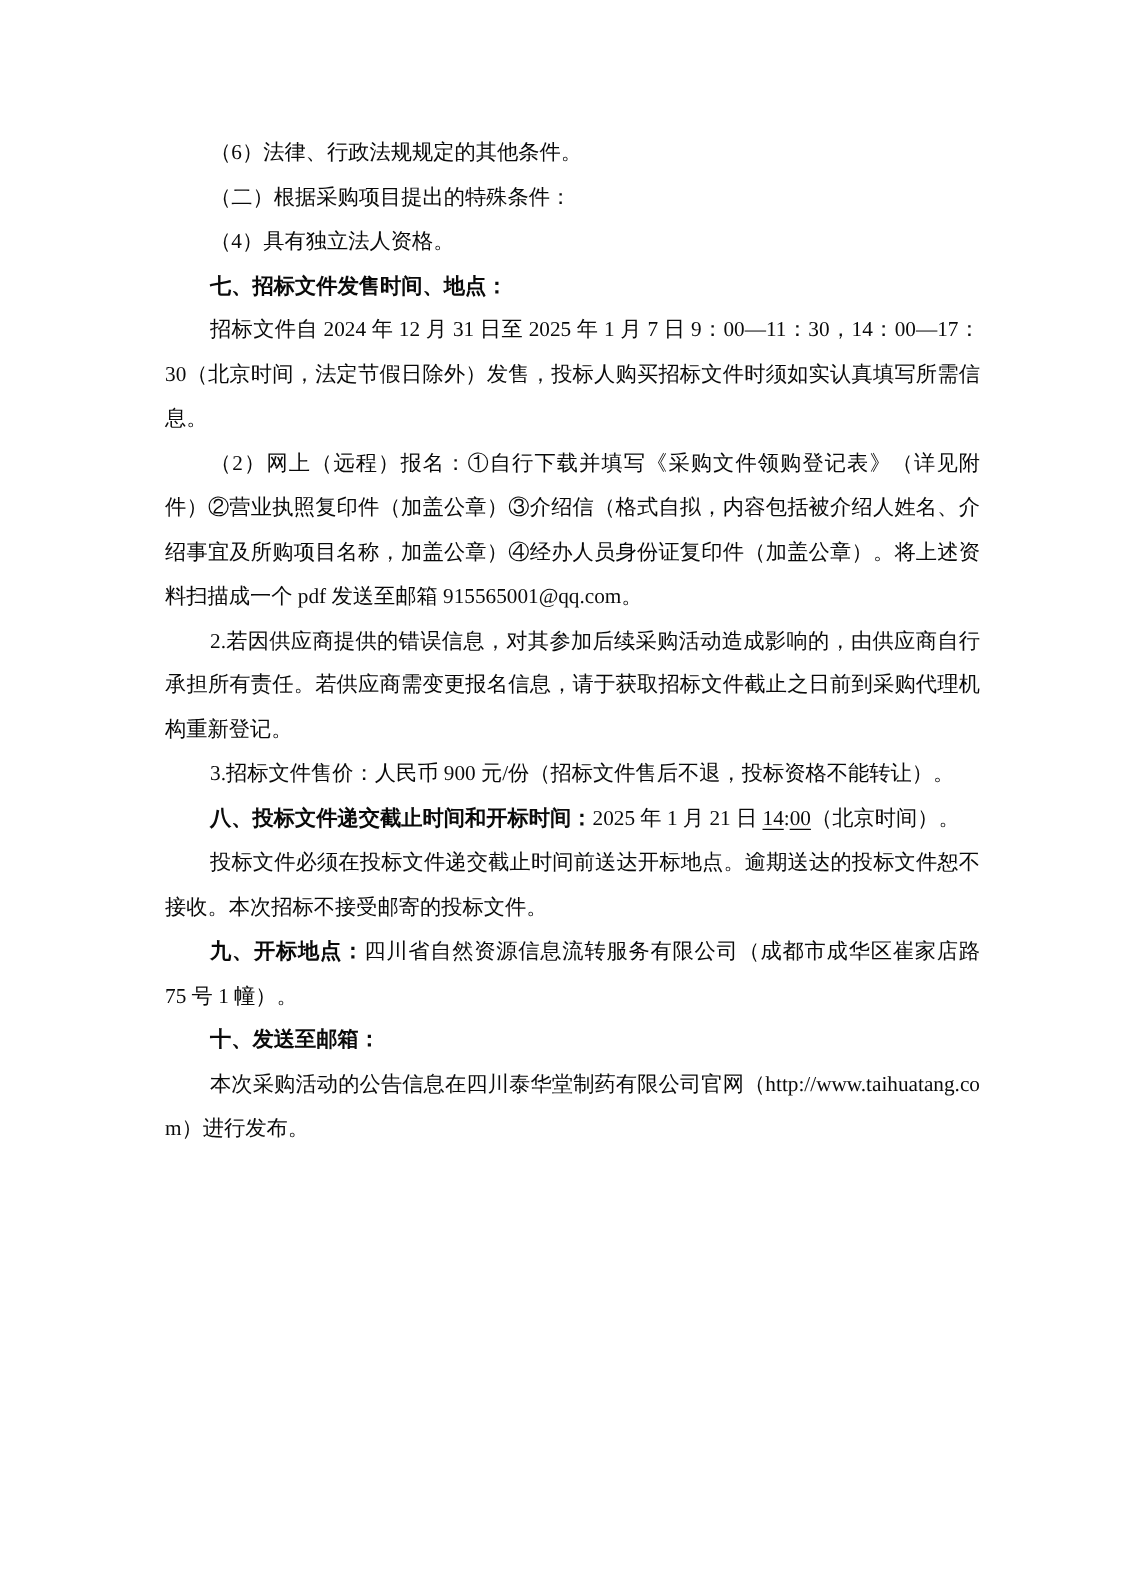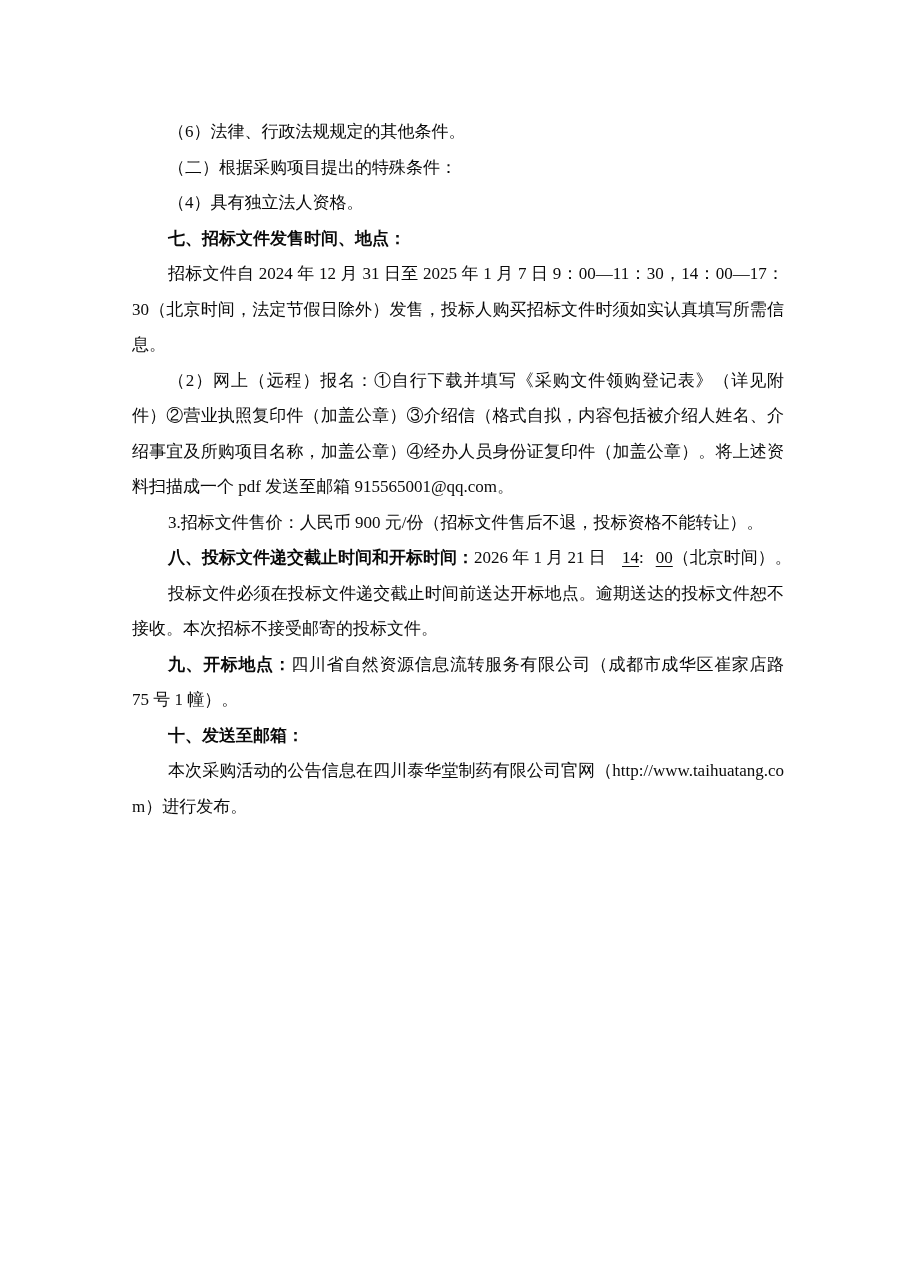--- a/index.html
+++ b/index.html
@@ -12,39 +12,38 @@
     width: 900px;
     height: 1273px;
     background: #ffffff;
     overflow: hidden;
     font-family: "Liberation Serif", "DejaVu Serif", serif;
     color: #0a0a0a;
   }
   .content {
     position: absolute;
     left: 132px;
-    top: 114px;
+    top: 104px;
     width: 652px;
     font-size: 17px;
     line-height: 35.5px;
     text-align: justify;
   }
   .para {
     margin: 0;
     padding: 0;
     text-indent: 36px;
   }
   .bold { font-weight: bold; }
   .nowrap { white-space: nowrap; }
   .break-url { word-break: break-all; }
   .u-time {
     text-decoration: underline;
     text-underline-offset: 3px;
     font-style: normal;
-    margin-left: 12px;
   }
 </style>
 </head>
 <body>
 
 <div class="page">
   <div class="content">
 
     <p class="para">（6）法律、行政法规规定的其他条件。</p>
 
@@ -54,24 +53,25 @@
 
 
 
     <p class="para"><span class="bold">七、招标文件发售时间、地点：</span></p>
 
     <p class="para">招标文件自 2024 年 12 月 31 日至 2025 年 1 月 7 日 9：00—11：30，14：00—17：30（北京时间，法定节假日除外）发售，投标人购买招标文件时须如实认真填写所需信息。</p>
 
 
     <p class="para">（2）网上（远程）报名：①自行下载并填写《采购文件领购登记表》（详见附件）②营业执照复印件（加盖公章）③介绍信（格式自拟，内容包括被介绍人姓名、介绍事宜及所购项目名称，加盖公章）④经办人员身份证复印件（加盖公章）。将上述资料扫描成一个 pdf 发送至邮箱 915565001@qq.com。</p>
 
+    <p class="para">2.若因供应商提供的错误信息，对其参加后续采购活动造成影响的，由供应商自行承担所有责任。若供应商需变更报名信息，请于获取招标文件截止之日前到采购代理机构重新登记。</p>
 
     <p class="para">3.招标文件售价：人民币 900 元/份（招标文件售后不退，投标资格不能转让）。</p>
 
-    <p class="para nowrap"><span class="bold">八、投标文件递交截止时间和开标时间：</span><span>2026 年 1 月 21 日 </span><span class="u-time">14</span><span>:</span><span class="u-time">00</span><span>（北京时间）。</span></p>
+    <p class="para nowrap"><span class="bold">八、投标文件递交截止时间和开标时间：</span><span>2025 年 1 月 21 日 </span><span class="u-time">14</span><span>:</span><span class="u-time">00</span><span>（北京时间）。</span></p>
 
     <p class="para">投标文件必须在投标文件递交截止时间前送达开标地点。逾期送达的投标文件恕不接收。本次招标不接受邮寄的投标文件。</p>
 
     <p class="para"><span class="bold">九、开标地点：</span><span>四川省自然资源信息流转服务有限公司（成都市成华区崔家店路 75 号 1 幢）。</span></p>
 
     <p class="para"><span class="bold">十、发送至邮箱：</span></p>
 
     <p class="para break-url">本次采购活动的公告信息在四川泰华堂制药有限公司官网（http://www.taihuatang.com）进行发布。</p>
 
   </div>

